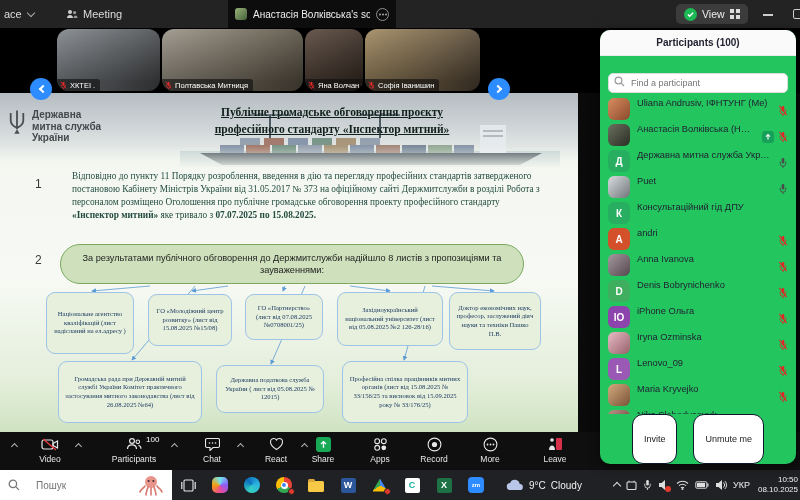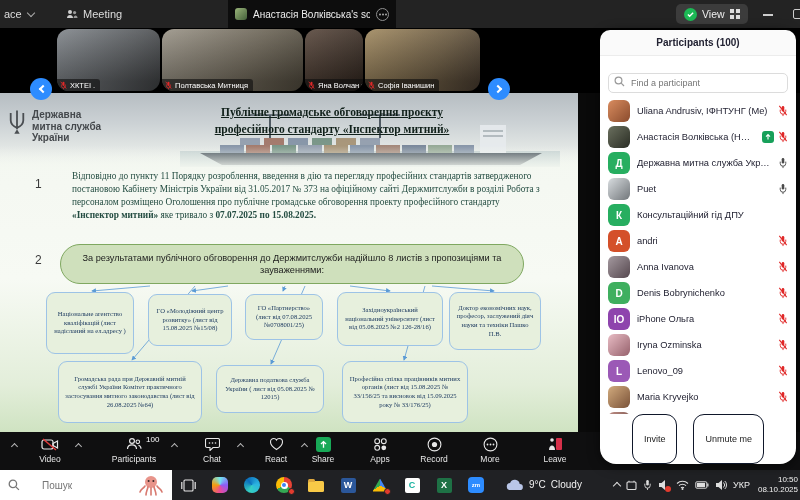--- a/index.html
+++ b/index.html
@@ -73,51 +73,51 @@
 
   
   #toolbar{position:absolute;top:432px;left:0;width:800px;height:38px;background:#0f0f10;color:#e8e8e8}
   .tbtn{position:absolute;top:4px;display:flex;flex-direction:column;align-items:center;gap:2px;font-size:8.5px;color:#e8e8e8}
   .tic{height:16px;display:flex;align-items:center;justify-content:center;position:relative}
   .caret{position:absolute;width:5px;height:5px;border-left:1.5px solid #b5b5b5;border-top:1.5px solid #b5b5b5;transform:rotate(45deg);top:12px}
   .pcount{position:absolute;top:-1px;left:20px;font-size:8px;color:#fff}
   .share-sq{width:15px;height:15px;background:#18a957;border-radius:3px;display:flex;align-items:center;justify-content:center}
 
   
-  #panel{position:absolute;left:600px;top:30px;width:196px;height:434px;background:#ffffff;border-radius:16px;
+  #panel{position:absolute;left:600px;top:30px;width:196px;height:434px;background:#22c55e;border-radius:10px;
     box-shadow:0 2px 12px rgba(0,0,0,.55);z-index:20;display:flex;flex-direction:column;color:#232333}
   .phead{height:26px;background:#fafafa;border-bottom:1px solid #ececec;border-radius:10px 10px 0 0;
     display:flex;align-items:center;justify-content:center;font-weight:bold;font-size:10px;flex:0 0 26px}
   .psearch{margin:16px 8px 3px;position:relative;flex:0 0 20px}
   .psearch input{width:100%;height:20px;border:1px solid #dcdcdc;border-radius:5px;padding:0 6px 0 22px;font-size:9px;color:#333;background:#fff;font-family:"Liberation Sans",sans-serif;outline:none}
   .psearch svg{position:absolute;left:6px;top:4px}
   .plist{flex:1;overflow:hidden;padding:2px 8px 0}
-  .prow{height:26px;display:flex;align-items:center;gap:7px}
+  .prow{height:26px;display:flex;gap:7px}
   .pavatar{width:22px;height:22px;border-radius:6px;color:#fff;font-size:10px;font-weight:bold;
     display:flex;align-items:center;justify-content:center;flex:0 0 22px}
   .pname{flex:1;white-space:nowrap;overflow:hidden;text-overflow:ellipsis;font-size:9.3px}
   .picons{display:flex;align-items:center;gap:4px;flex:0 0 auto}
   .share-ic{width:12px;height:12px;background:#17a05a;border-radius:3px;display:flex;align-items:center;justify-content:center}
   .pfoot{flex:0 0 30px;display:flex;align-items:center;justify-content:center;gap:16px}
   .pfoot button{border:1px solid #0f172a;border-radius:11px;background:#fff;font-size:9px;padding:19px 11px;color:#222;font-family:"Liberation Sans",sans-serif}
 
   
   #taskbar{position:absolute;top:470px;left:0;width:800px;height:30px;background:#202124;color:#eee;display:flex;align-items:center}
-  .tsearch{position:relative;width:172px;height:30px;background:#fff;color:#555;display:flex;align-items:center;gap:20px;padding:0 8px;flex:0 0 172px}
+  .tsearch{position:relative;width:172px;height:30px;background:#fff;color:#555;display:flex;align-items:center;gap:14px;padding:0 8px;flex:0 0 172px}
   .tsearch input{border:0;outline:none;background:transparent;width:92px;font-size:10px;color:#444;font-family:"Liberation Sans",sans-serif}
   .octo{position:absolute;right:8px;top:4px}
   .ticon{width:22px;height:24px;margin:0 5px;display:flex;align-items:center;justify-content:center;position:relative;flex:0 0 22px}
   .circ16{width:16px;height:16px;border-radius:50%}
   .badge{position:absolute;right:0;bottom:2px;width:7px;height:7px;border-radius:50%;background:#e23b2e;border:1px solid #202124}
   .sq15{width:15px;height:15px;border-radius:2px;display:flex;align-items:center;justify-content:center;color:#fff;font-size:9px;font-weight:bold}
   .folder{width:16px;height:11px;background:#f8c947;border-radius:1.5px;position:relative;margin-top:3px}
   .folder::before{content:"";position:absolute;top:-2.5px;left:0;width:7px;height:3px;background:#e0a93e;border-radius:1.5px 1.5px 0 0}
   .drive{width:15px;height:13px;clip-path:polygon(50% 0,100% 100%,0 100%);background:conic-gradient(#4285f4 0 33%,#fbbc05 33% 66%,#34a853 66% 100%)}
   .zoomapp{width:16px;height:16px;border-radius:4px;background:#2d8cff;display:flex;align-items:center;justify-content:center;color:#fff;font-size:6px;font-weight:bold}
-  .weather{display:flex;gap:5px;margin-left:14px;font-size:10px;color:#f0f0f0;white-space:nowrap}
+  .weather{display:flex;align-items:center;gap:5px;margin-left:14px;font-size:10px;color:#f0f0f0;white-space:nowrap}
   .tray{margin-left:auto;display:flex;align-items:center;gap:6px;padding-right:2px}
   .tray .chev{width:6px;height:6px;border-left:1.5px solid #ddd;border-top:1.5px solid #ddd;transform:rotate(45deg);margin-top:2px}
   .lang{font-size:9px;color:#f0f0f0}
   .clock{font-size:8px;line-height:1.25;text-align:right;color:#f0f0f0;width:42px;overflow:hidden;white-space:nowrap}
 </style>
 </head>
 <body>
 
 <div id="topbar">
   <div class="tb-left">

